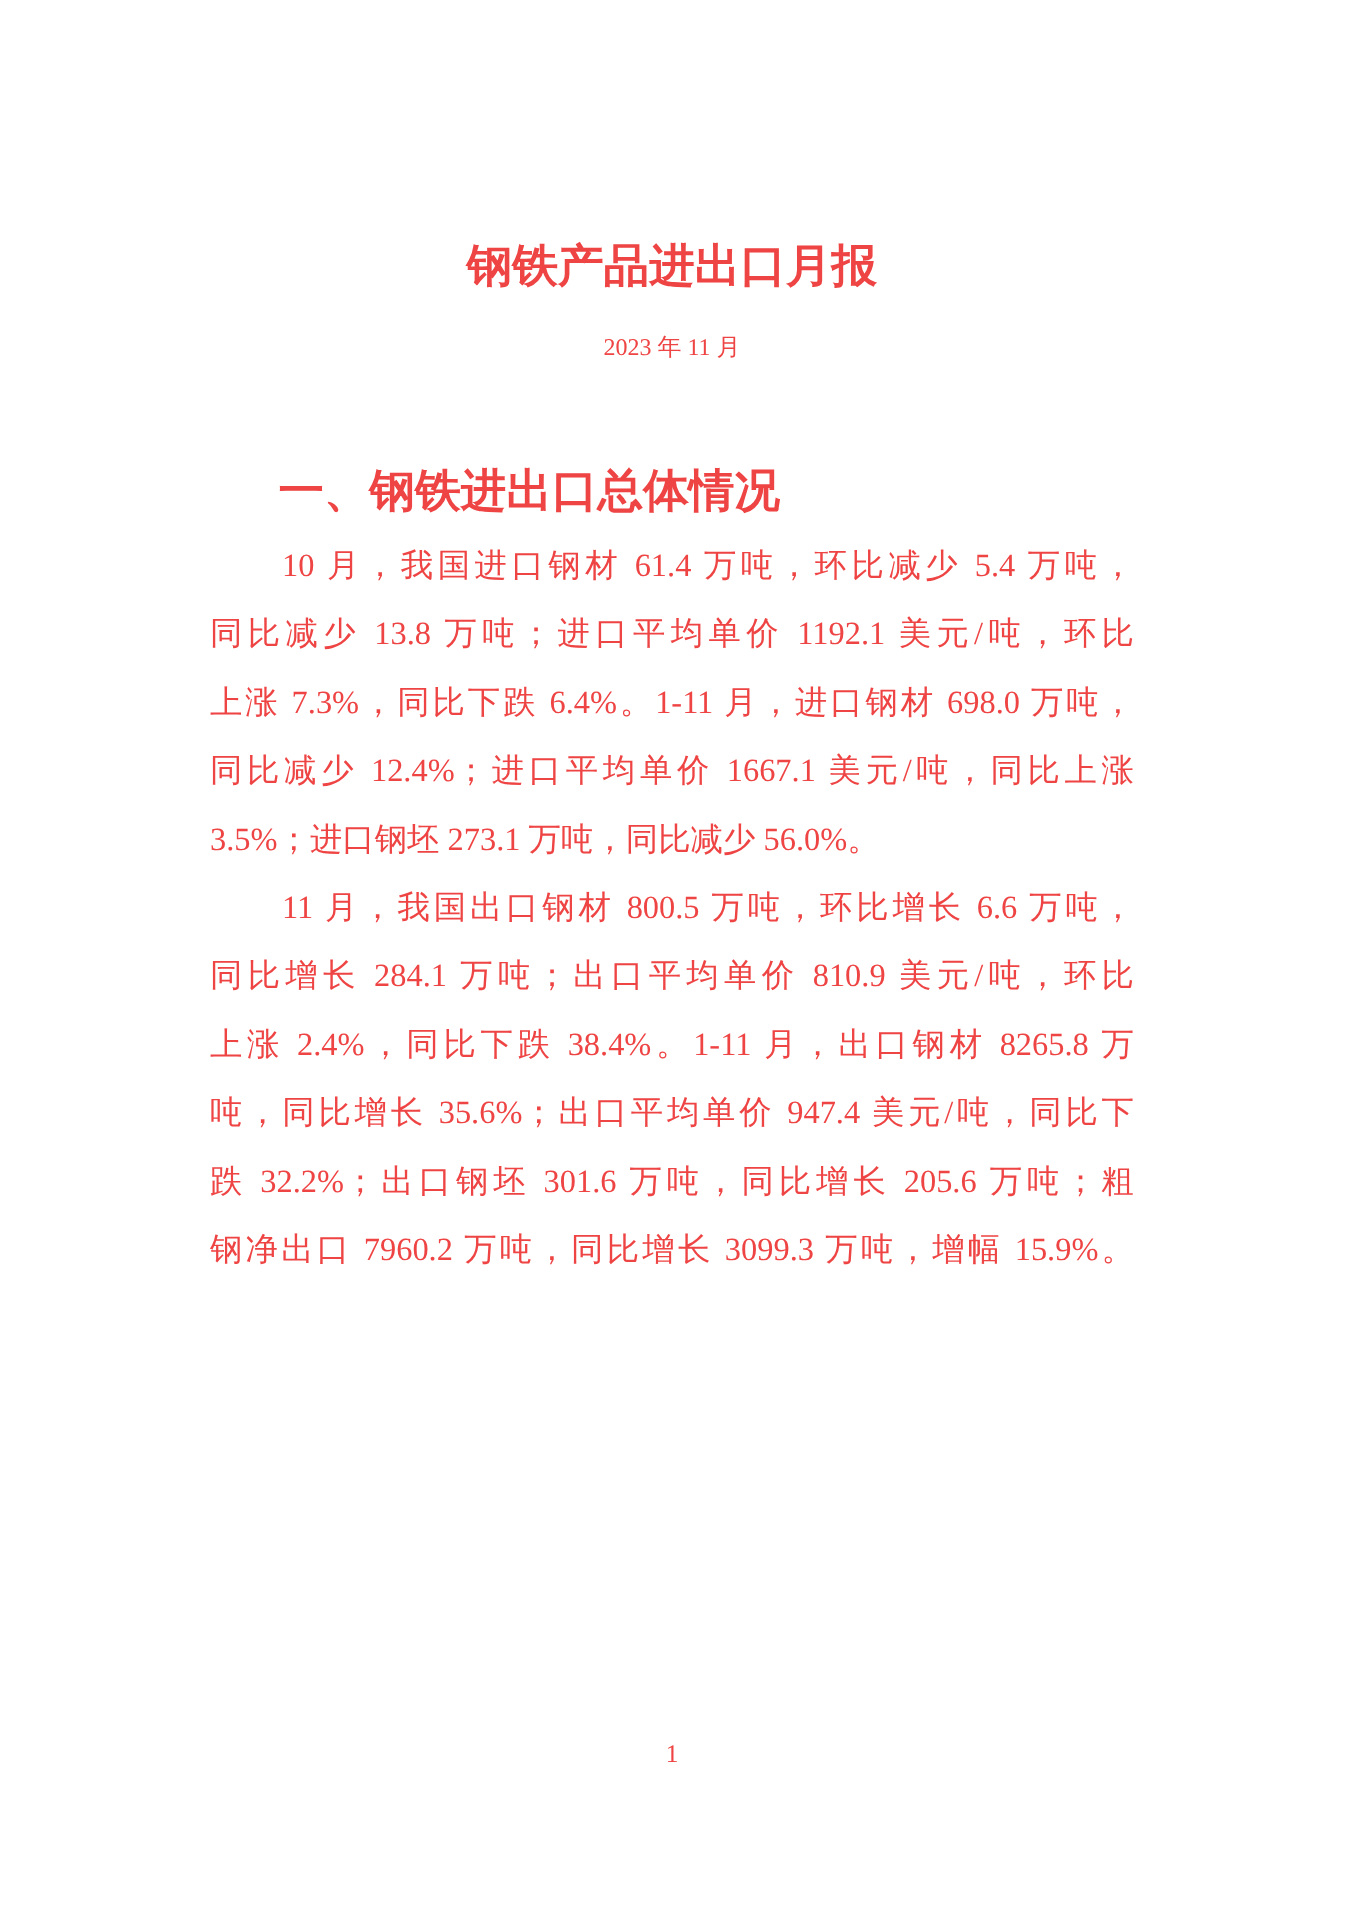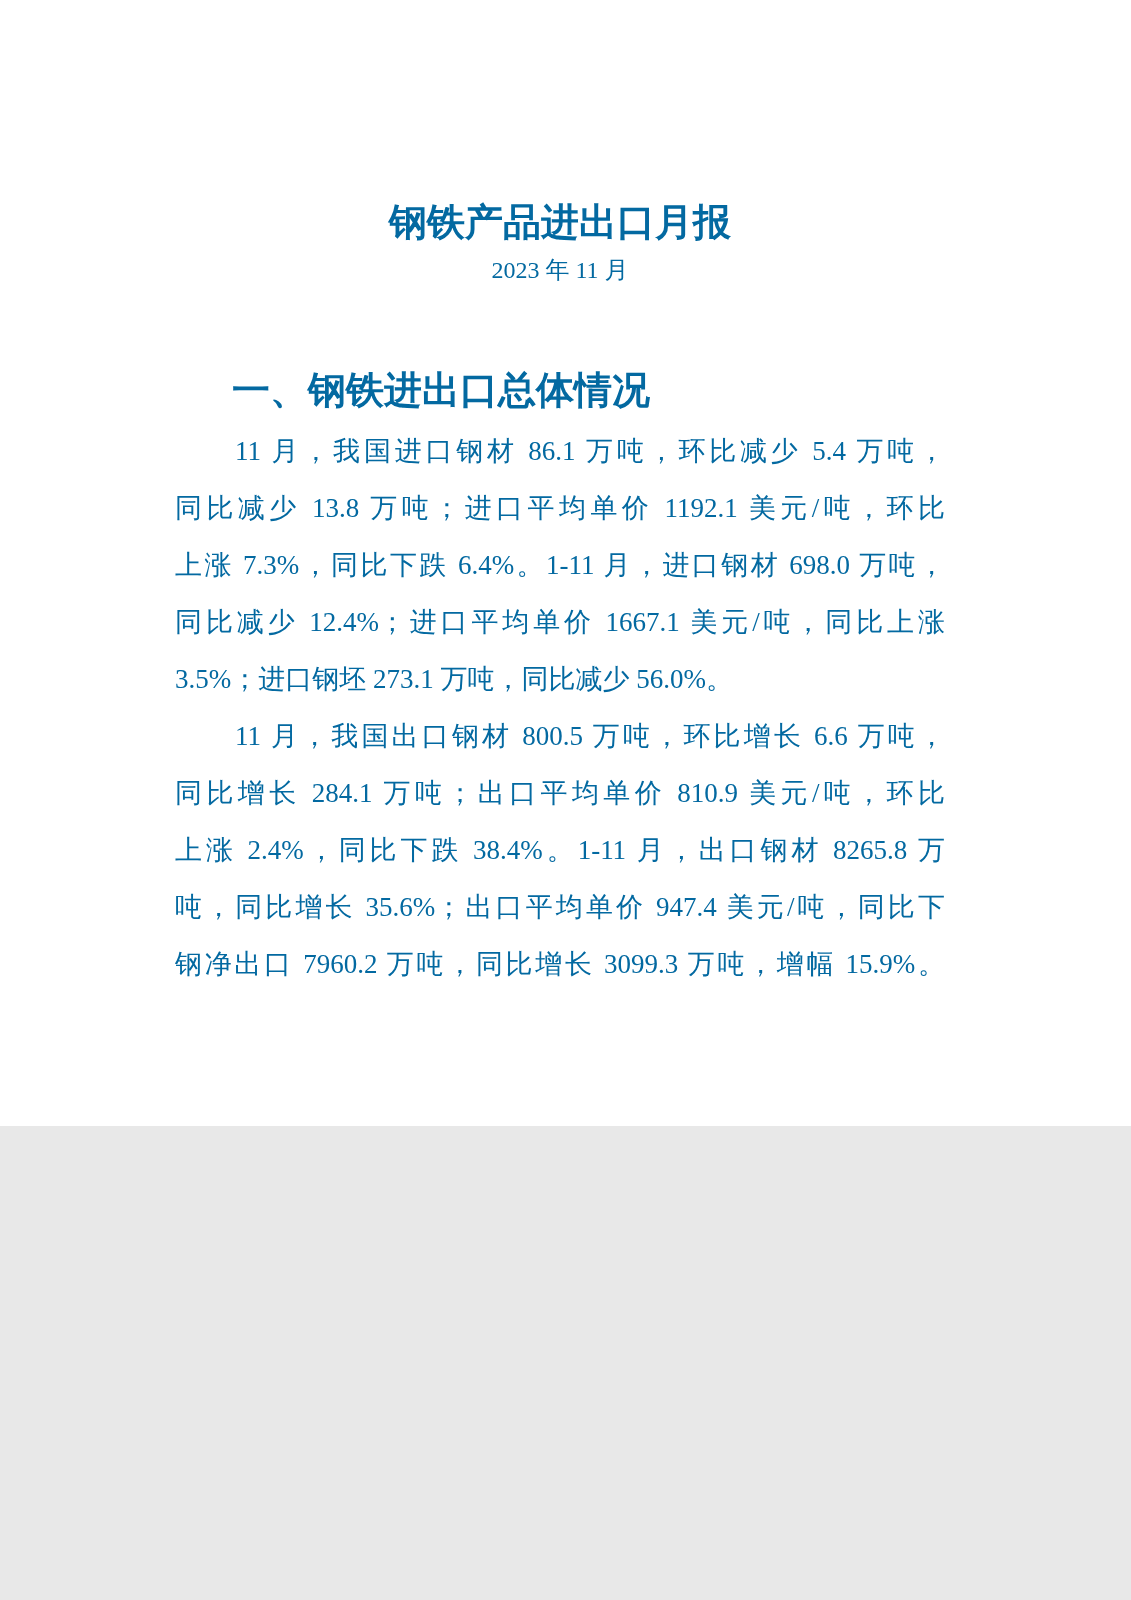--- a/index.html
+++ b/index.html
@@ -1,43 +1,43 @@
 <!DOCTYPE html>
 <html><head>
 <meta charset="utf-8">
 <style>
   html, body { margin: 0; padding: 0; }
   body { background: #e8e8e8; }
 
   .page {
     position: relative;
     width: 1131px;
-    height: 1126px;
+    height: 1600px;
     margin: 0 auto;
     background: #ffffff;
     box-sizing: border-box;
     padding: 196px 186px 0 175px;
-    color: #0369a1;
+    color: #ef4444;
     font-family: "Liberation Serif", "DejaVu Serif", serif;
     overflow: hidden;
   }
 
   .title {
     margin: 0;
     font-size: 38px;
     line-height: 52px;
     font-weight: bold;
     text-align: center;
     letter-spacing: 0px;
     font-family: "Liberation Serif", "DejaVu Serif", serif;
   }
 
   .subtitle {
-    margin-top: 4px;
-    font-size: 24px;
+    margin-top: 24px;
+    font-size: 20px;
     line-height: 36px;
     text-align: center;
     font-weight: normal;
   }
 
   .heading {
     margin: 82px 0 0 0;
     padding-left: 57px;
     font-size: 38px;
     line-height: 40px;
@@ -86,32 +86,33 @@
 
   <h1 class="title">钢铁产品进出口月报</h1>
 
   <div class="subtitle">2023 年 11 月</div>
 
   <h2 class="heading">一、钢铁进出口总体情况</h2>
 
   <div class="body-text">
 
     <div class="para">
-      <span class="line first">11 月，我国进口钢材 86.1 万吨，环比减少 5.4 万吨，</span>
+      <span class="line first">10 月，我国进口钢材 61.4 万吨，环比减少 5.4 万吨，</span>
       <span class="line">同比减少 13.8 万吨；进口平均单价 1192.1 美元/吨，环比</span>
       <span class="line">上涨 7.3%，同比下跌 6.4%。1-11 月，进口钢材 698.0 万吨，</span>
       <span class="line">同比减少 12.4%；进口平均单价 1667.1 美元/吨，同比上涨</span>
       <span class="line last-left">3.5%；进口钢坯 273.1 万吨，同比减少 56.0%。</span>
     </div>
 
     <div class="para">
       <span class="line first">11 月，我国出口钢材 800.5 万吨，环比增长 6.6 万吨，</span>
       <span class="line">同比增长 284.1 万吨；出口平均单价 810.9 美元/吨，环比</span>
       <span class="line">上涨 2.4%，同比下跌 38.4%。1-11 月，出口钢材 8265.8 万</span>
       <span class="line">吨，同比增长 35.6%；出口平均单价 947.4 美元/吨，同比下</span>
+      <span class="line">跌 32.2%；出口钢坯 301.6 万吨，同比增长 205.6 万吨；粗</span>
       <span class="line">钢净出口 7960.2 万吨，同比增长 3099.3 万吨，增幅 15.9%。</span>
     </div>
 
   </div>
 
   <div class="page-number">1</div>
 
 </div>
 
 </body></html>

